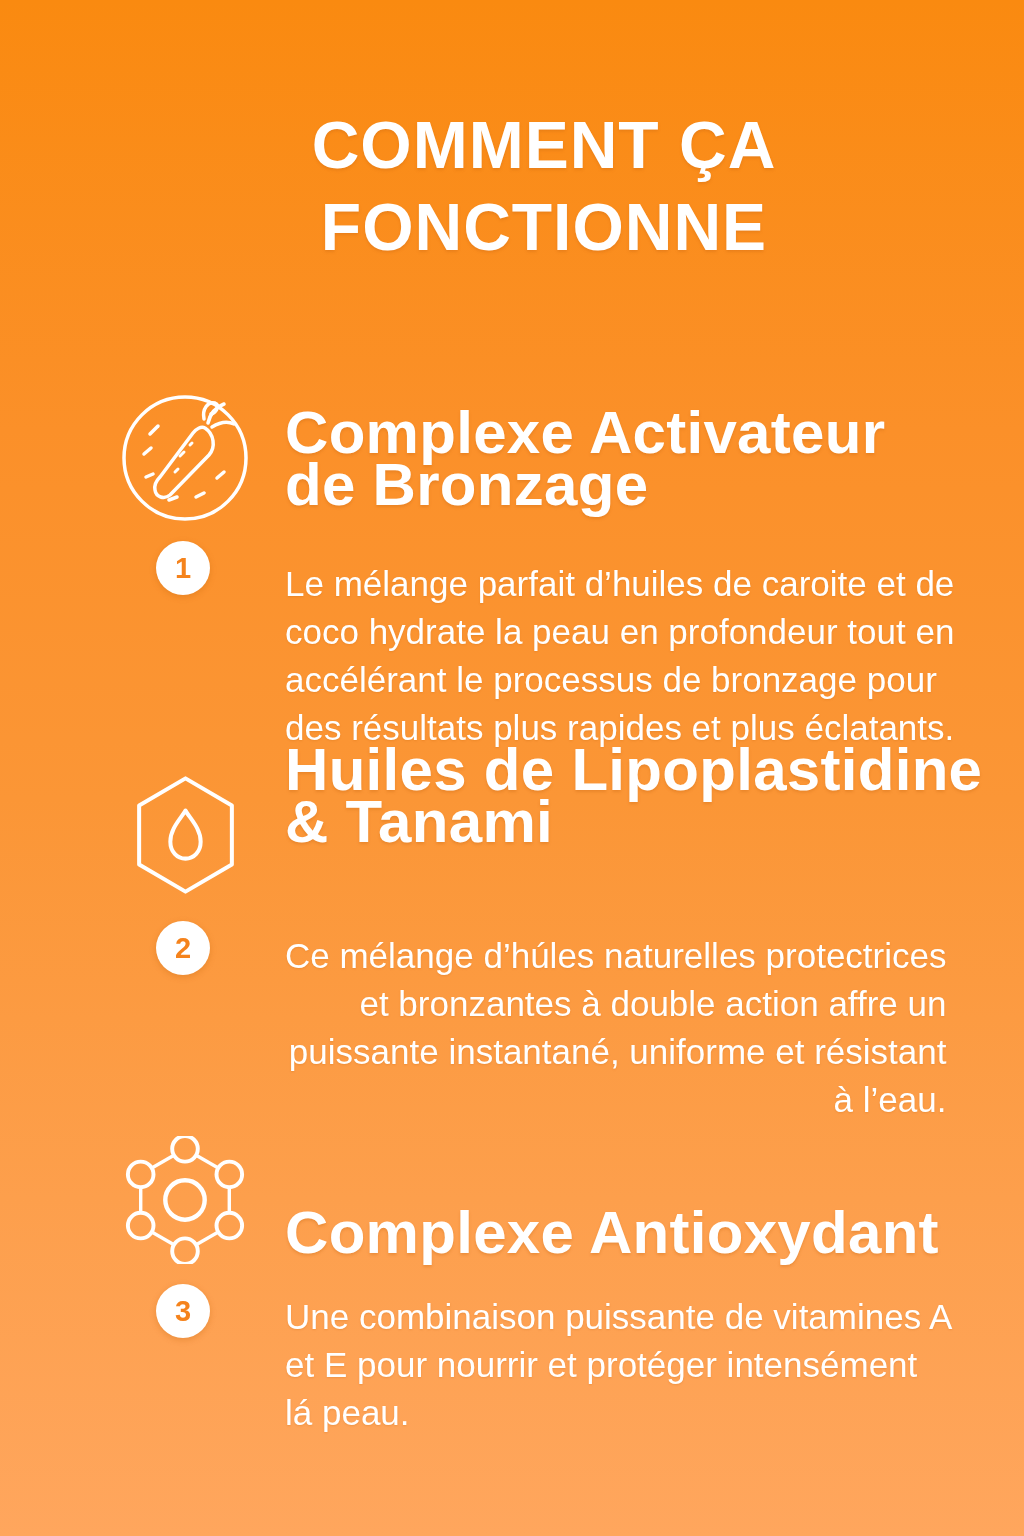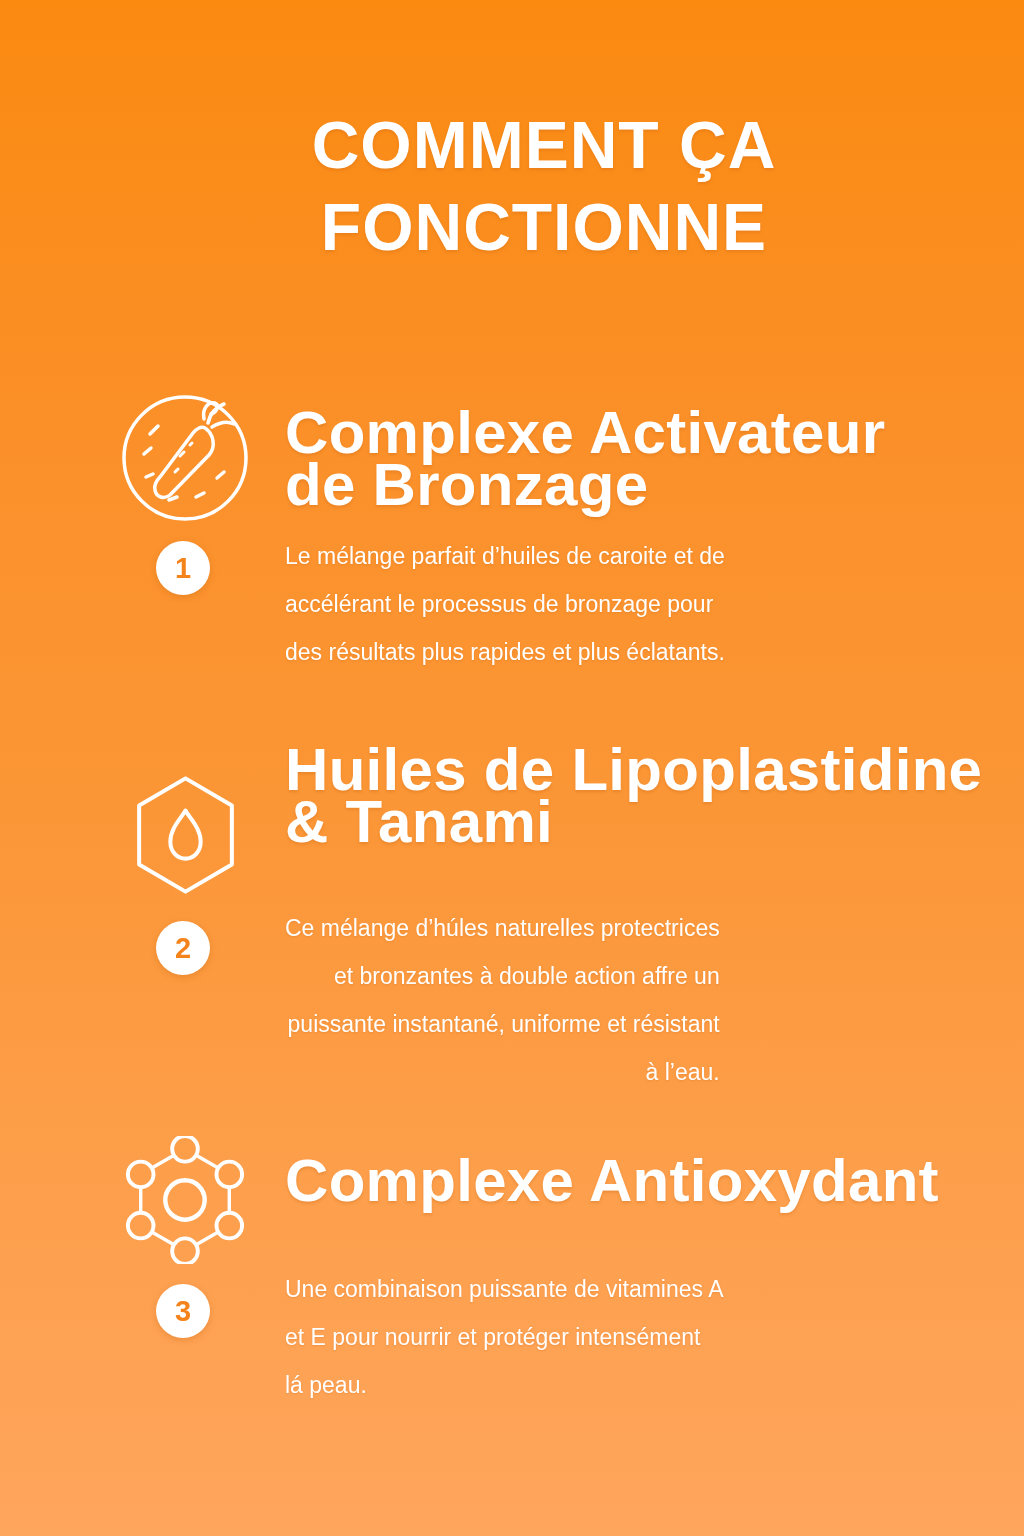--- a/index.html
+++ b/index.html
@@ -28,22 +28,23 @@
     font-size:29px;font-weight:700;
     box-shadow:0 2px 6px rgba(190,95,10,.30);
   }
   .heading{
     position:absolute;left:285px;margin:0;
     font-size:60px;font-weight:700;line-height:52px;letter-spacing:.3px;
     text-shadow:0 2px 3px rgba(195,100,15,.30);
   }
   .body-text{
     position:absolute;left:285px;
-    font-size:23px;line-height:48px;font-weight:400;
+    font-size:35px;line-height:48px;font-weight:400;
     text-shadow:0 1px 2px rgba(195,100,15,.25);
+    margin-top:28px;
   }
   .body-text div{white-space:nowrap;}
 </style>
 </head>
 <body>
 
 <div class="page">
 
   <div class="title">
     <div>COMMENT ÇA</div>
@@ -74,20 +75,21 @@
   </div>
   <div class="badge" style="left:156px;top:541px;">
     <span>1</span>
   </div>
   <h2 class="heading" style="top:407px;">
     <div>Complexe Activateur</div>
     <div>de Bronzage</div>
   </h2>
   <div class="body-text" style="top:532px;">
     <div>Le mélange parfait d’huiles de caroite et de</div>
+    <div>coco hydrate la peau en profondeur tout en</div>
     <div>accélérant le processus de bronzage pour</div>
     <div>des résultats plus rapides et plus éclatants.</div>
   </div>
 
   <div class="icon-box" style="left:132px;top:773px;">
     <svg width="107" height="124" viewBox="0 0 120 139" fill="none" stroke="#FFFFFF" stroke-linecap="round" stroke-linejoin="round">
       <path d="M60,6 L112,36.5 L112,102.5 L60,133 L8,102.5 L8,36.5 Z" stroke-width="4.5"></path>
       <path d="M60,42 C55,51 43,62 43,77 C43,88 50.5,96 60,96 C69.5,96 77,88 77,77 C77,62 65,51 60,42 Z" stroke-width="4.5"></path>
     </svg>
   </div>
@@ -120,21 +122,21 @@
       <circle cx="110" cy="91" r="13" stroke-width="4"></circle>
       <circle cx="65" cy="117" r="13" stroke-width="4"></circle>
       <circle cx="20" cy="91" r="13" stroke-width="4"></circle>
       <circle cx="20" cy="39" r="13" stroke-width="4"></circle>
       <circle cx="65" cy="65" r="20" stroke-width="4.5"></circle>
     </svg>
   </div>
   <div class="badge" style="left:156px;top:1284px;">
     <span>3</span>
   </div>
-  <h2 class="heading" style="top:1155px;">
+  <h2 class="heading" style="top:1207px;">
     <div>Complexe Antioxydant</div>
   </h2>
   <div class="body-text" style="top:1265px;">
     <div>Une combinaison puissante de vitamines A</div>
     <div>et E pour nourrir et protéger intensément</div>
     <div>lá peau.</div>
   </div>
 
 </div>
 

